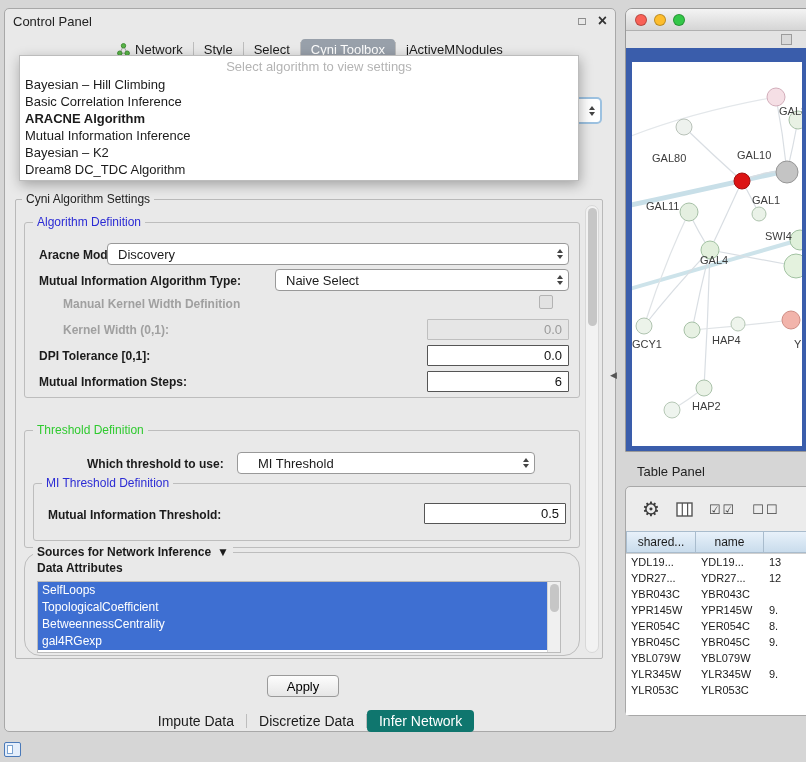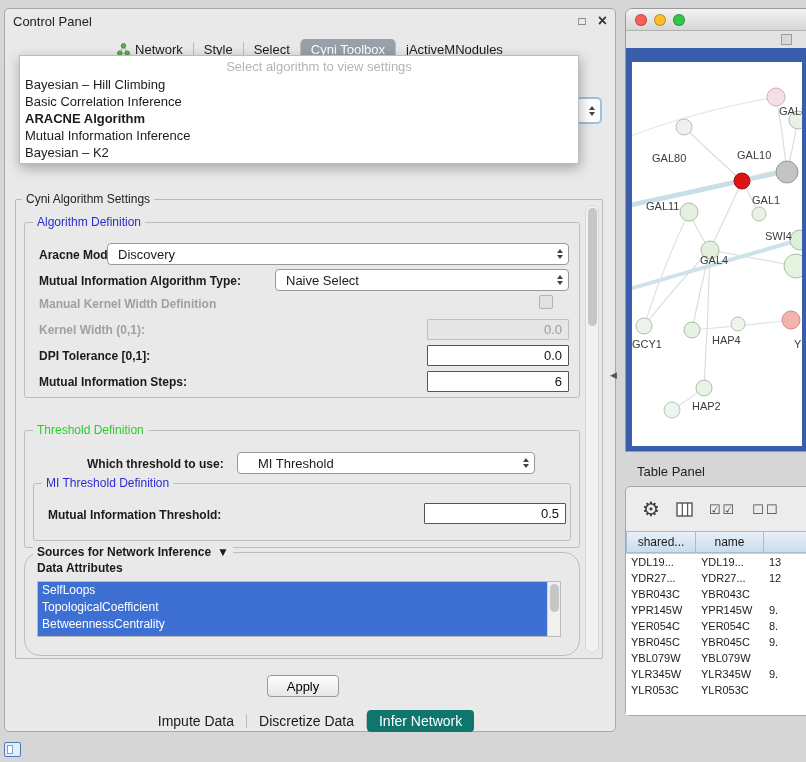--- a/index.html
+++ b/index.html
@@ -30,37 +30,37 @@
   .spanel{position:absolute;left:10px;top:190px;width:588px;height:460px;border:1px solid #b9b9b9;border-radius:2px;}
   .ptitle{position:absolute;top:-8px;left:6px;background:#e9e9e9;padding:0 4px;font-size:12px;color:#222;}
 
   .group{position:absolute;border:1px solid #bdbdbd;border-radius:3px;}
   .gtitle{position:absolute;top:-8px;left:8px;background:#e9e9e9;padding:0 4px;font-size:12px;display:flex;gap:6px;align-items:center;}
   .blue{color:#2b2bd4;}
   .green{color:#2fca2f;}
   .bold{font-weight:bold;}
 
   .flabel{position:absolute;font-weight:bold;font-size:12px;white-space:nowrap;}
-  .dis{color:#a0a0a0;}
+  .dis{color:#a0a0a0;margin-left:24px;}
 
   .combo{position:absolute;background:#fff;border:1px solid #999;border-radius:4px;font-size:13px;display:flex;align-items:center;padding:0 20px 0 10px;height:22px;}
   .arrows{position:absolute;right:5px;top:50%;transform:translateY(-50%);display:flex;flex-direction:column;gap:2px;}
   .au{width:0;height:0;border-left:3.5px solid transparent;border-right:3.5px solid transparent;border-bottom:4px solid #444;}
   .ad{width:0;height:0;border-left:3.5px solid transparent;border-right:3.5px solid transparent;border-top:4px solid #444;}
 
   input.tf{position:absolute;height:21px;border:1px solid #555;background:#fff;text-align:right;padding:0 6px;font-size:13px;font-family:inherit;color:#111;border-radius:1px;}
   input.tf:disabled{background:#e6e6e6;color:#9a9a9a;border-color:#bfbfbf;}
 
   .cb{position:absolute;width:14px;height:14px;border:1px solid #b3b3b3;background:#e2e2e2;border-radius:2px;}
 
   .hub-row{position:absolute;left:16px;top:204px;font-weight:bold;font-size:12px;display:flex;gap:10px;align-items:center;}
   .exp{font-size:12px;}
 
   .attr-label{position:absolute;font-weight:bold;font-size:12px;}
-  .attr-list{position:absolute;left:12px;top:28px;width:524px;height:56px;background:#fff;border:1px solid #bbb;overflow:hidden;}
+  .attr-list{position:absolute;left:12px;top:28px;width:524px;height:72px;background:#fff;border:1px solid #bbb;overflow:hidden;}
   .attr-item{height:17px;line-height:17px;padding-left:4px;background:#3e6fd2;color:#fff;font-size:12px;width:calc(100% - 13px);}
   .list-sb{position:absolute;right:0;top:0;bottom:0;width:13px;background:#f0f0f0;border-left:1px solid #d5d5d5;}
   .sb-thumb{position:absolute;left:2px;top:2px;width:9px;background:#c6c6c6;border-radius:5px;}
 
   .vsb{position:absolute;right:3px;top:5px;width:14px;height:448px;background:#f2f2f2;border:1px solid #d8d8d8;border-radius:7px;}
 
   .apply{position:absolute;left:262px;top:666px;width:72px;height:22px;border:1px solid #9a9a9a;border-radius:4px;background:linear-gradient(#fdfdfd,#e6e6e6);font-size:13px;font-family:inherit;}
 
   .btabs{position:absolute;left:0;right:0;top:700px;height:24px;display:flex;justify-content:center;align-items:center;font-size:14px;}
   .btab{padding:3px 12px;white-space:nowrap;}
@@ -147,20 +147,21 @@
   </div>
 
   <div class="popup">
     <div class="ph">Select algorithm to view settings</div>
     <div>
         <div class="popup-item">Bayesian – Hill Climbing</div>
         <div class="popup-item">Basic Correlation Inference</div>
         <div class="popup-item sel">ARACNE Algorithm</div>
         <div class="popup-item">Mutual Information Inference</div>
         <div class="popup-item">Bayesian – K2</div>
+        <div class="popup-item">Dream8 DC_TDC Algorithm</div>
       </div>
   </div>
 
   <div class="spanel">
     <span class="ptitle">Cyni Algorithm Settings</span>
 
     <div class="group" style="left:8px;top:22px;width:556px;height:176px;">
       <span class="gtitle blue">Algorithm Definition</span>
 
       <span class="flabel" style="left:14px;top:25px;">Aracne Mode:</span>

